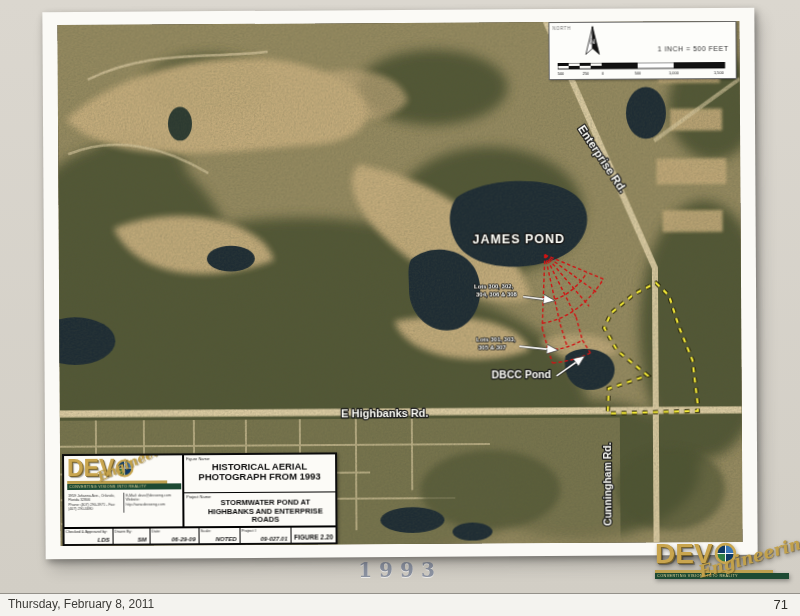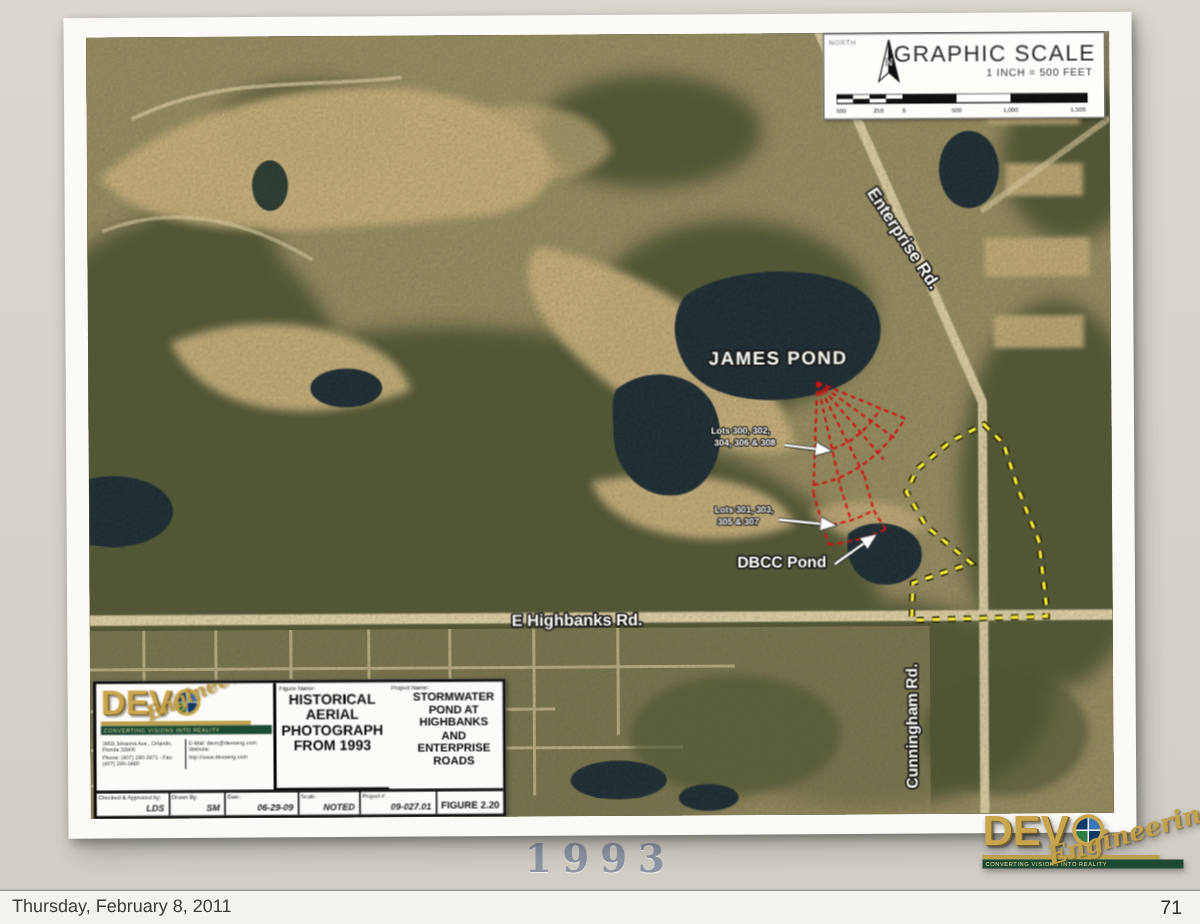--- a/index.html
+++ b/index.html
@@ -4,21 +4,21 @@
 <style>
   html,body{margin:0;padding:0;width:800px;height:616px;overflow:hidden;
     font-family:"Liberation Sans",sans-serif;background:#f4f3ef;}
   .slide{position:absolute;left:0;top:0;width:800px;height:593px;
     background:linear-gradient(#dbd7cf,#d2cec5);}
   .footerbar{position:absolute;left:0;top:593px;width:800px;height:23px;
     background:#f4f3ef;border-top:1px solid #94918a;}
   .footer-date{position:absolute;left:8px;top:3px;font-size:12px;color:#3c3b37;}
   .footer-page{position:absolute;right:12px;top:3px;font-size:13px;color:#2f2e2a;}
   .caption{position:absolute;left:0;top:558px;width:100%;text-align:center;
-    font-family:"DejaVu Serif",serif;font-weight:bold;font-size:26px;
+    font-family:"DejaVu Serif",serif;font-weight:bold;font-size:20px;
     letter-spacing:7px;color:#8e95a4;text-shadow:0 1px 0 rgba(255,255,255,.65);}
   .curl{position:absolute;pointer-events:none;z-index:1;}
   .frame{position:absolute;left:44px;top:10px;width:712px;height:547px;
     background:#fbfaf6;transform:rotate(-0.35deg);z-index:2;
     box-shadow:2px 3px 7px rgba(0,0,0,.35),6px 10px 16px rgba(0,0,0,.18);}
   .photo{position:absolute;left:15px;top:13px;right:15px;bottom:13px;
     background:#8d8260;overflow:hidden;box-shadow:inset 0 0 0 1px rgba(60,55,40,.55);}
   .photo svg.map{position:absolute;left:0;top:0;width:100%;height:100%;}
 
   
@@ -30,21 +30,21 @@
     letter-spacing:1px;font-stretch:condensed;}
   .gs-sub{position:absolute;right:7px;top:23px;font-size:7px;color:#333;letter-spacing:.5px;}
   .gs-bar{position:absolute;left:8px;bottom:2px;}
 
   
   .tb{position:absolute;left:2px;bottom:0px;width:271px;height:88px;
     background:#fcfbf7;border:2px solid #0c0c0c;display:flex;flex-direction:column;
     box-shadow:1px 1px 3px rgba(0,0,0,.4);}
   .tb-top{flex:1;display:flex;min-height:0;border-bottom:1px solid #000;}
   .tb-logo{width:118px;border-right:2px solid #000;position:relative;overflow:hidden;}
-  .tb-right{flex:1;display:flex;flex-direction:row;min-width:0;}
+  .tb-right{flex:1;display:flex;flex-direction:column;min-width:0;}
   .tb-fig{flex:1.15;border-bottom:1px solid #000;position:relative;text-align:center;padding:7px 2px 0 2px;}
   .tb-proj{flex:1;position:relative;text-align:center;padding:6px 2px 0 13px;}
   .tb-lbl{position:absolute;left:2px;top:1px;font-size:4px;color:#222;}
   .tb-fig-name{font-weight:bold;font-size:9.5px;line-height:1.08;color:#0c0c0c;}
   .tb-proj-name{font-weight:bold;font-size:7.6px;line-height:1.12;color:#0c0c0c;}
   .tb-bottom{height:15px;display:flex;border-top:1px solid #000;}
   .tb-cell{position:relative;border-right:1px solid #000;height:100%;}
   .tb-cell:last-child{border-right:none;}
   .tb-cell .c-lbl{position:absolute;left:1px;top:1px;font-size:3.8px;color:#222;line-height:1.1;}
   .tb-cell .c-val{position:absolute;right:3px;bottom:1px;font-size:6px;font-style:italic;
@@ -226,21 +226,20 @@
         </g>
       </svg>
 
       <div class="scalebox">
         <div class="north-tag">NORTH</div>
         <svg class="compass" width="26" height="30" viewBox="0 0 26 40">
           <path d="M13,1 L4,38 L13,30 Z" fill="#ffffff" stroke="#111" stroke-width="1"></path>
           <path d="M13,1 L22,38 L13,30 Z" fill="#111111" stroke="#111" stroke-width="1"></path>
           <text x="13" y="24" font-size="10" font-weight="bold" text-anchor="middle" fill="#ffffff" stroke="#333" stroke-width="0.4" font-family="Liberation Sans, sans-serif">N</text>
         </svg>
-        <div class="gs-title">GRAPHIC SCALE</div>
         <div class="gs-sub">1 INCH = 500 FEET</div>
         <svg class="gs-bar" width="170" height="14" viewBox="0 0 170 14">
           <rect x="0" y="0" width="11" height="3" fill="#111"></rect>
           <rect x="22" y="0" width="11" height="3" fill="#111"></rect>
           <rect x="11" y="3" width="11" height="3" fill="#111"></rect>
           <rect x="33" y="3" width="11" height="3" fill="#111"></rect>
           <rect x="44" y="0" width="36" height="6" fill="#111"></rect>
           <rect x="80" y="0" width="36" height="6" fill="#fff"></rect>
           <rect x="116" y="0" width="51" height="6" fill="#111"></rect>
           <rect x="0" y="0" width="167" height="6" fill="none" stroke="#000" stroke-width="0.8"></rect>

